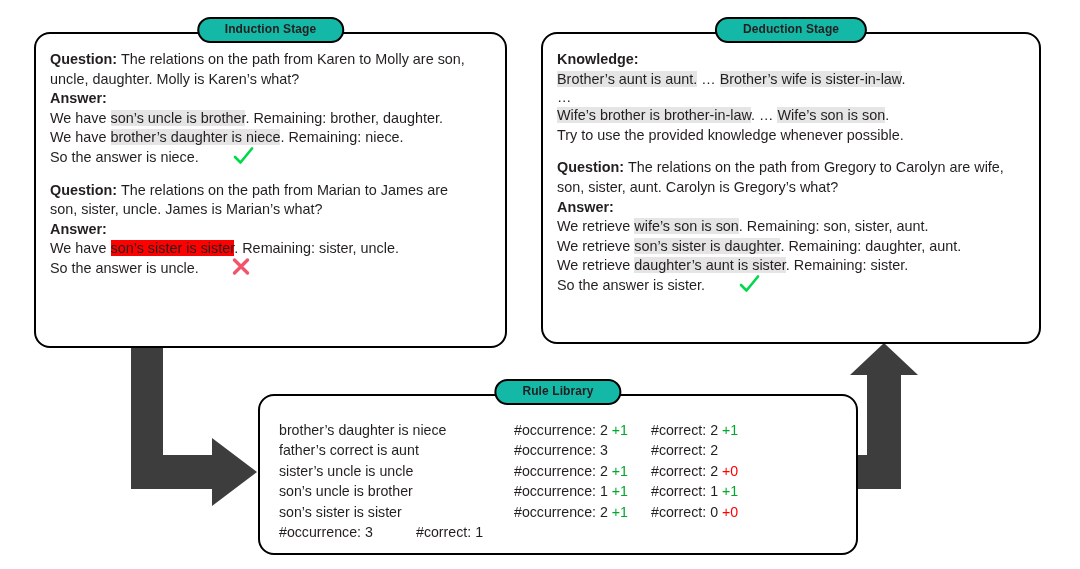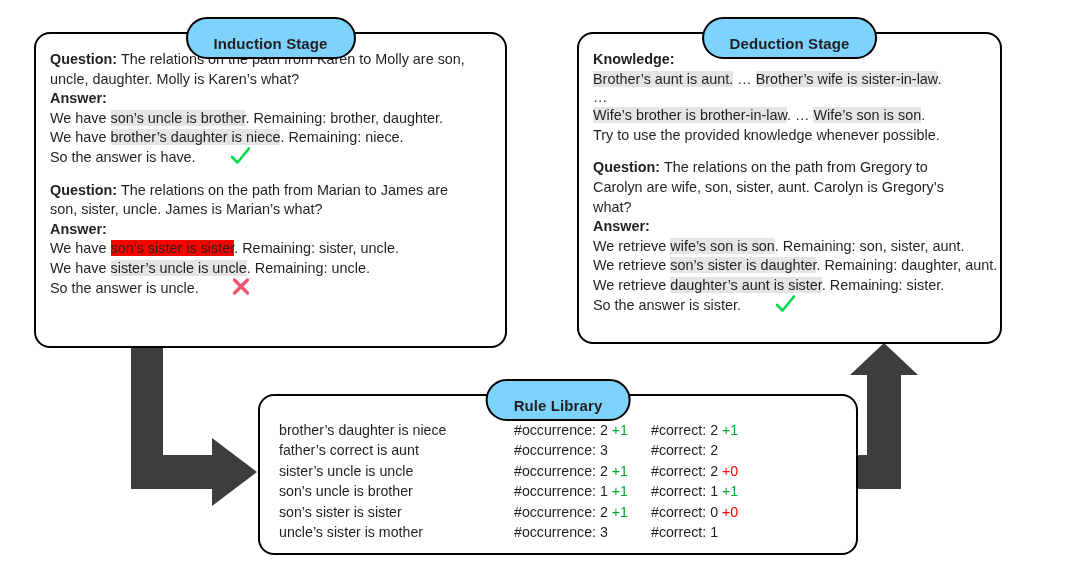--- a/index.html
+++ b/index.html
@@ -22,25 +22,25 @@
     border: 2.2px solid #000000;
     border-radius: 16px;
     background: #ffffff;
     box-sizing: border-box;
   }
   .panel-title {
     position: absolute;
     top: -17px;
     left: 50%;
     transform: translateX(-50%);
-    background: #7dd3fc;
+    background: #14b8a6;
     border: 2.6px solid #000000;
     border-radius: 999px;
-    padding: 16px 26px 5px 26px;
-    font-size: 15px;
+    padding: 3px 26px 5px 26px;
+    font-size: 12px;
     font-weight: bold;
     white-space: nowrap;
     letter-spacing: .1px;
     z-index: 5;
   }
 
   .panel-body {
     position: absolute;
     left: 0; right: 0; top: 0;
     padding: 16px 28px 10px 14px;
@@ -118,58 +118,55 @@
         <span class="b">Question:</span><span> The relations on the path from Karen to Molly are son, uncle, daughter. Molly is Karen’s what?</span>
       </div>
       <div class="line b">Answer:</div>
       <div class="line">
         <span>We have </span><span class="hl-green">son’s uncle is brother</span><span>. Remaining: brother, daughter.</span>
       </div>
       <div class="line">
         <span>We have </span><span class="hl-green">brother’s daughter is niece</span><span>. Remaining: niece.</span>
       </div>
       <div class="line">
-        <span>So the answer is have.</span>
+        <span>So the answer is niece.</span>
         <span style="display:inline-block;width:24px"></span>
         <span class="mark">
           <svg width="26" height="22" viewBox="0 0 26 22">
               <path d="M4 12 L9.5 17.5 L21 3.5" stroke="#00d94a" stroke-width="2.6" fill="none" stroke-linecap="round" stroke-linejoin="round"></path>
             </svg>
         </span>
       </div>
     </div>
 
     <div class="spacer"></div>
 
     <div>
       <div class="line wrap">
         <span class="b">Question:</span><span> The relations on the path from Marian to James are son, sister, uncle. James is Marian’s what?</span>
       </div>
       <div class="line b">Answer:</div>
       <div class="line">
         <span>We have </span><span class="hl-red">son’s sister is sister</span><span>. Remaining: sister, uncle.</span>
-      </div>
-      <div class="line">
-        <span>We have </span><span class="hl-green">sister’s uncle is uncle</span><span>. Remaining: uncle.</span>
       </div>
       <div class="line">
         <span>So the answer is uncle.</span>
         <span style="display:inline-block;width:22px"></span>
         <span class="mark">
           <svg width="26" height="22" viewBox="0 0 26 22">
               <path d="M5.5 4 L18.5 17 M18.5 4 L5.5 17" stroke="#f0556b" stroke-width="3.4" fill="none" stroke-linecap="round"></path>
             </svg>
         </span>
       </div>
     </div>
 
   </div>
 </div>
 
-<div class="panel" style="left:541px; top:32px; width:425px; height:312px;margin-left:36px;">
+<div class="panel" style="left:541px; top:32px; width:500px; height:312px;">
   <div class="panel-title">Deduction Stage</div>
   <div class="panel-body">
 
     <div>
       <div class="line b">Knowledge:</div>
       <div class="line">
         <span class="hl-green">Brother’s aunt is aunt.</span><span> … </span><span class="hl-green">Brother’s wife is sister-in-law</span><span>.</span>
       </div>
       <div class="dots">…</div>
       <div class="line">
@@ -237,19 +234,18 @@
       <span class="rule-cor"><span>#correct: </span><span>1</span> <span class="delta-pos">+1</span></span>
     </div>
 
     <div class="rule-row">
       <span class="rule-name">son’s sister is sister</span>
       <span class="rule-occ"><span>#occurrence: </span><span>2</span> <span class="delta-pos">+1</span></span>
       <span class="rule-cor"><span>#correct: </span><span>0</span> <span class="delta-neg">+0</span></span>
     </div>
 
     <div class="rule-row">
-      <span class="rule-name">uncle’s sister is mother</span>
       <span class="rule-occ"><span>#occurrence: </span><span>3</span> <span class="delta-pos"></span></span>
       <span class="rule-cor"><span>#correct: </span><span>1</span> <span class="delta-pos"></span></span>
     </div>
 
   </div>
 </div>
 
 </body></html>

